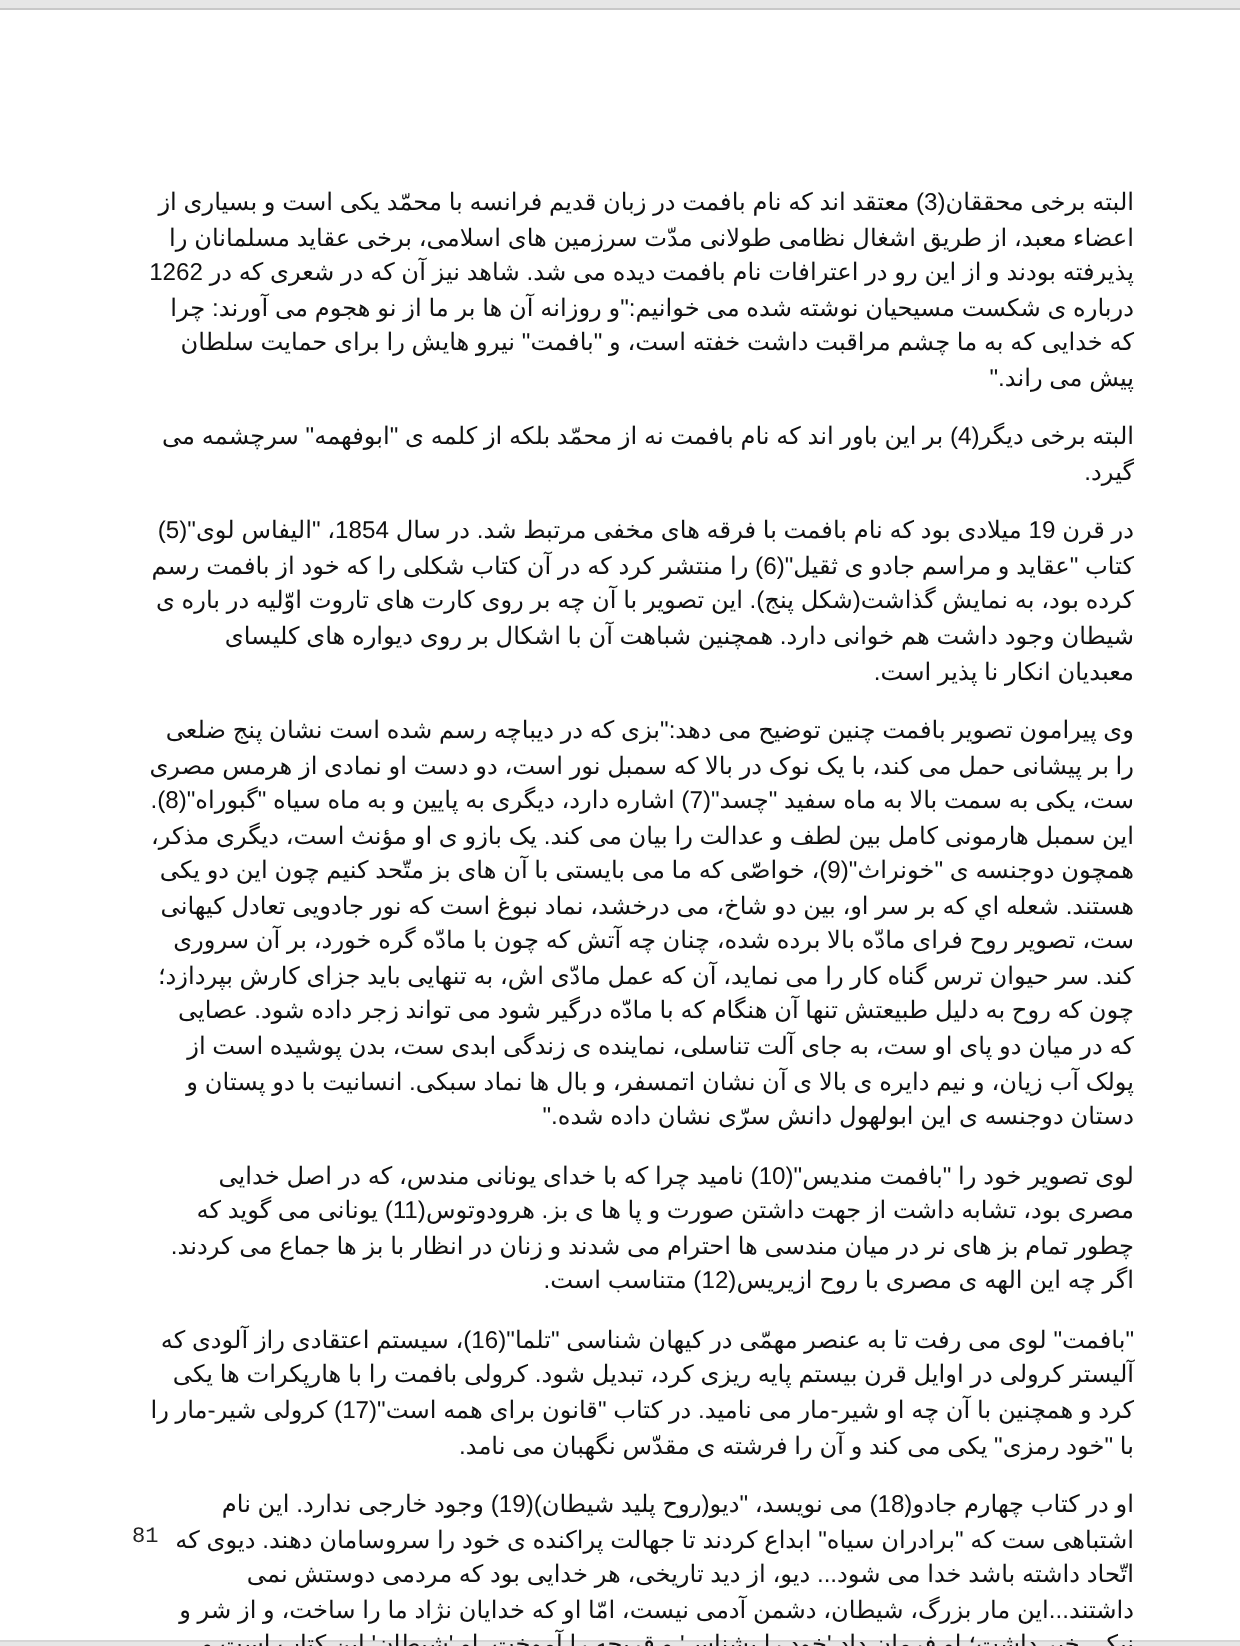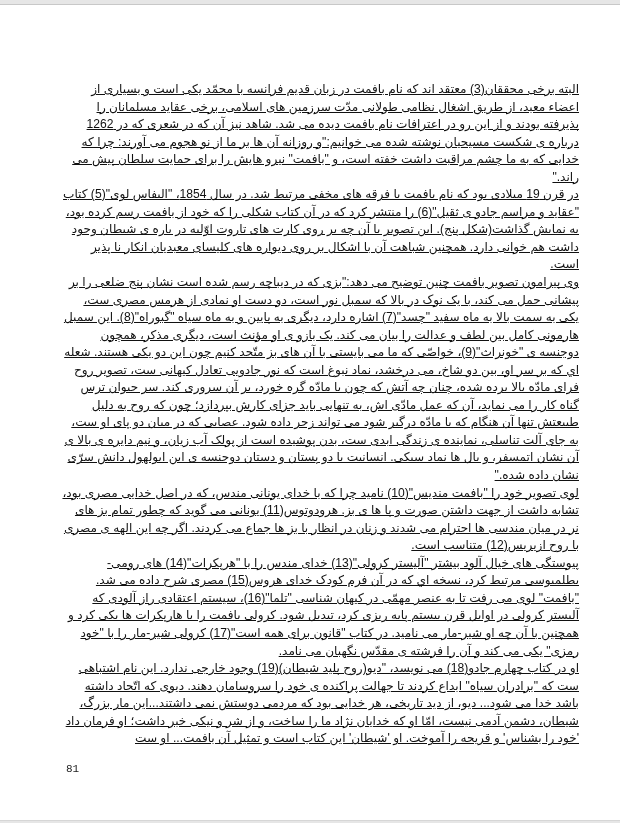--- a/index.html
+++ b/index.html
@@ -18,34 +18,34 @@
   }
   .body-text {
     position: absolute;
     left: 62px; top: 76px; width: 517px;
     direction: rtl; text-align: right;
     font-family: "Liberation Sans", "DejaVu Sans", sans-serif;
     font-size: 12.1px;
     line-height: 17.55px;
     color: #111111;
   }
-  .body-text p { margin: 0; padding: 0; text-decoration: underline; }
+  .body-text p { margin: 12px; padding: 0; }
   .page-number {
     position: absolute; left: 66px; top: 758px;
     font-family: Liberation Mono, monospace;
     font-size: 11px; color: #222222;
   }
 </style>
 </head>
 <body>
 
 <div class="page">
   <div class="body-text">
     <p>البته برخی محققان(3) معتقد اند که نام بافمت در زبان قدیم فرانسه با محمّد یکی است و بسیاری از اعضاء معبد، از طریق اشغال نظامی طولانی مدّت سرزمین های اسلامی، برخی عقاید مسلمانان را پذیرفته بودند و از این رو در اعترافات نام بافمت دیده می شد. شاهد نیز آن که در شعری که در 1262 درباره ی شکست مسیحیان نوشته شده می خوانیم:"و روزانه آن ها بر ما از نو هجوم می آورند: چرا که خدایی که به ما چشم مراقبت داشت خفته است، و "بافمت" نیرو هایش را برای حمایت سلطان پیش می راند."</p>
+    <p>البته برخی دیگر(4) بر این باور اند که نام بافمت نه از محمّد بلکه از کلمه ی "ابوفهمه" سرچشمه می گیرد.</p>
     <p>در قرن 19 میلادی بود که نام بافمت با فرقه های مخفی مرتبط شد. در سال 1854، "الیفاس لوی"(5) کتاب "عقاید و مراسم جادو ی ثقیل"(6) را منتشر کرد که در آن کتاب شکلی را که خود از بافمت رسم کرده بود، به نمایش گذاشت(شکل پنج). این تصویر با آن چه بر روی کارت های تاروت اوّلیه در باره ی شیطان وجود داشت هم خوانی دارد. همچنین شباهت آن با اشکال بر روی دیواره های کلیسای معبدیان انکار نا پذیر است.</p>
     <p>وی پیرامون تصویر بافمت چنین توضیح می دهد:"بزی که در دیباچه رسم شده است نشان پنج ضلعی را بر پیشانی حمل می کند، با یک نوک در بالا که سمبل نور است، دو دست او نمادی از هرمس مصری ست، یکی به سمت بالا به ماه سفید "چسد"(7) اشاره دارد، دیگری به پایین و به ماه سیاه "گبوراه"(8). این سمبل هارمونی کامل بین لطف و عدالت را بیان می کند. یک بازو ی او مؤنث است، دیگری مذکر، همچون دوجنسه ی "خونراث"(9)، خواصّی که ما می بایستی با آن های بز متّحد کنیم چون این دو یکی هستند. شعله اي که بر سر او، بین دو شاخ، می درخشد، نماد نبوغ است که نور جادویی تعادل کیهانی ست، تصویر روح فرای مادّه بالا برده شده، چنان چه آتش که چون با مادّه گره خورد، بر آن سروری کند. سر حیوان ترس گناه کار را می نماید، آن که عمل مادّی اش، به تنهایی باید جزای کارش بپردازد؛ چون که روح به دلیل طبیعتش تنها آن هنگام که با مادّه درگیر شود می تواند زجر داده شود. عصایی که در میان دو پای او ست، به جای آلت تناسلی، نماینده ی زندگی ابدی ست، بدن پوشیده است از پولک آب زیان، و نیم دایره ی بالا ی آن نشان اتمسفر، و بال ها نماد سبکی. انسانیت با دو پستان و دستان دوجنسه ی این ابولهول دانش سرّی نشان داده شده."</p>
     <p>لوی تصویر خود را "بافمت مندیس"(10) نامید چرا که با خدای یونانی مندس، که در اصل خدایی مصری بود، تشابه داشت از جهت داشتن صورت و پا ها ی بز. هرودوتوس(11) یونانی می گوید که چطور تمام بز های نر در میان مندسی ها احترام می شدند و زنان در انظار با بز ها جماع می کردند. اگر چه این الهه ی مصری با روح ازیریس(12) متناسب است.</p>
-    <p>پیوستگی های خیال آلود بیشتر "آلیستر کرولی"(13) خدای مندس را با "هرپکرات"(14) های رومی- بطلمیوسی مرتبط کرد، نسخه اي که در آن فرم کودک خدای هروس(15) مصری شرح داده می شد.</p>
     <p>"بافمت" لوی می رفت تا به عنصر مهمّی در کیهان شناسی "تلما"(16)، سیستم اعتقادی راز آلودی که آلیستر کرولی در اوایل قرن بیستم پایه ریزی کرد، تبدیل شود. کرولی بافمت را با هارپکرات ها یکی کرد و همچنین با آن چه او شیر-مار می نامید. در کتاب "قانون برای همه است"(17) کرولی شیر-مار را با "خود رمزی" یکی می کند و آن را فرشته ی مقدّس نگهبان می نامد.</p>
     <p>او در کتاب چهارم جادو(18) می نویسد، "دیو(روح پلید شیطان)(19) وجود خارجی ندارد. این نام اشتباهی ست که "برادران سیاه" ابداع کردند تا جهالت پراکنده ی خود را سروسامان دهند. دیوی که اتّحاد داشته باشد خدا می شود... دیو، از دید تاریخی، هر خدایی بود که مردمی دوستش نمی داشتند...این مار بزرگ، شیطان، دشمن آدمی نیست، امّا او که خدایان نژاد ما را ساخت، و از شر و نیکی خبر داشت؛ او فرمان داد 'خود را بشناس' و قریحه را آموخت. او 'شیطان' این کتاب است و تمثیل آن بافمت... او ست</p>
   </div>
   <div class="page-number">81</div>
 </div>
 
 </body></html>

